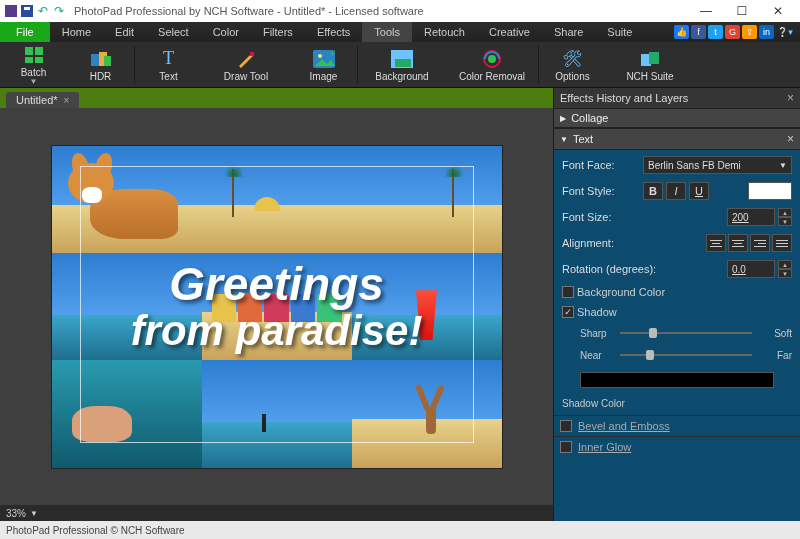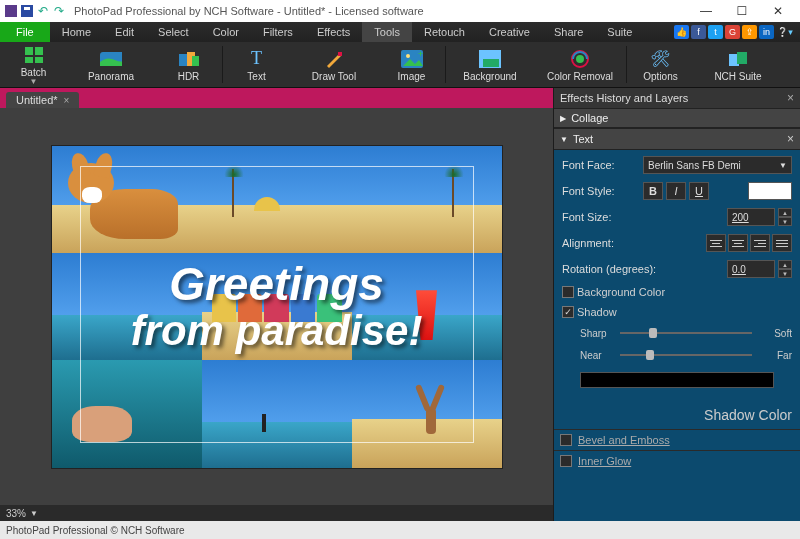--- a/index.html
+++ b/index.html
@@ -21,21 +21,21 @@
 .toolbar { height: 46px; background: #2e2e2e; display:flex; align-items:stretch; border-bottom:1px solid #111;}
 .toolbar .sep { width:1px; background:#1a1a1a; margin:4px 0;}
 .toolbar .tbtn { width: 67px; display:flex; flex-direction:column; align-items:center; justify-content:center; gap:1px; color:#ddd; font-size:10px;}
 .toolbar .tbtn.wide{width:88px;}
 .toolbar .tbtn.xwide{width:92px;}
 .toolbar .ticon { width:22px; height:22px; display:flex; align-items:center; justify-content:center;}
 .toolbar .dd { font-size:8px; color:#aaa; margin-top:-2px;}
 
 .workarea { flex:1; display:flex; min-height:0;}
 .left { flex:1; display:flex; flex-direction:column; background:#3f3f3f; min-width:0;}
-.tabstrip { height:20px; background:#be185d; display:flex; align-items:flex-end; padding-left:6px;}
+.tabstrip { height:20px; background:#4d7c0f; display:flex; align-items:flex-end; padding-left:6px;}
 .doc-tab { background:#444; padding:2px 10px; font-size:11px; border-radius:3px 3px 0 0; display:flex; align-items:center; gap:6px; color:#ddd;}
 .doc-tab .x{font-size:10px;color:#aaa;}
 .canvas-wrap { flex:1; display:flex; align-items:center; justify-content:center; background:#3f3f3f; position:relative; overflow:hidden;}
 .canvas { position:relative; width:450px; height:322px; background:#333; box-shadow:0 0 0 1px #222;}
 .frame { position:absolute; left:28px; top:20px; right:28px; bottom:25px; border:1px solid rgba(255,255,255,.7);}
 .grid { position:absolute; inset:0; display:grid; grid-template-columns:repeat(3,1fr); grid-template-rows:repeat(3,1fr);}
 .cell { position:relative; overflow:hidden;}
 .sky{background:linear-gradient(#2d7dd2,#6bb7ff);}
 .sand{position:absolute;left:0;right:0;bottom:0;height:45%;background:linear-gradient(#e8d28a,#c9a35a);}
 .sea{position:absolute;left:0;right:0;bottom:0;height:42%;background:linear-gradient(#3aa6c9,#1e6e8f);}
@@ -89,21 +89,21 @@
 .align-grp{display:flex;gap:2px;}
 .align-btn{width:20px;height:18px;background:#2b2b2b;border:1px solid #555;display:flex;flex-direction:column;align-items:center;justify-content:center;gap:2px;}
 .align-btn span{height:1px;background:#ccc;}
 .chk{width:12px;height:12px;border:1px solid #777;background:#2b2b2b;display:flex;align-items:center;justify-content:center;font-size:9px;color:#ddd;}
 .slider-row{display:flex;align-items:center;gap:6px;padding-left:18px;}
 .slider-lbl{width:34px;color:#ccc;font-size:10px;}
 .slider{flex:1;height:14px;position:relative;}
 .slider .track{position:absolute;left:0;right:0;top:6px;height:2px;background:#666;}
 .slider .thumb{position:absolute;top:2px;width:8px;height:10px;background:#bbb;border-radius:2px;}
 .shadow-sw{height:16px;background:#000;border:1px solid #555;margin:2px 18px 0;}
-.shlab{text-align:right;font-size:14px;color:#ccc;margin-top:11px;}
+.shlab{text-align:left;font-size:10px;color:#ccc;margin-top:2px;}
 .subsect{padding:4px 6px;color:#aaa;display:flex;align-items:center;gap:6px;border-top:1px solid #2a2a2a;text-decoration:underline;}
 .right-inner{position:relative;flex:1;overflow:hidden;}
 </style>
 </head>
 <body>
 
 <div class="titlebar">
   <div class="tb-icons">
     <span class="tb-icon">
         <svg width="12" height="12">
@@ -157,29 +157,20 @@
         <svg width="22" height="20">
           <rect x="2" y="2" width="8" height="8" fill="#35c14f"></rect>
           <rect x="12" y="2" width="8" height="8" fill="#35c14f"></rect>
           <rect x="2" y="12" width="8" height="6" fill="#35c14f"></rect>
           <rect x="12" y="12" width="8" height="6" fill="#35c14f"></rect>
         </svg>
       </div>
       <span>Batch</span>
       <span class="dd">▼</span>
     </div>
-  <div class="tbtn wide">
-      <div class="ticon">
-        <svg width="30" height="14">
-          <rect width="30" height="14" rx="3" fill="#2a84c2"></rect>
-          <path d="M0 10 Q7 4 15 8 T30 6 V14 H0Z" fill="#35c14f"></path>
-        </svg>
-      </div>
-      <span>Panorama</span>
-    </div>
   <div class="tbtn">
       <div class="ticon">
         <svg width="22" height="18">
           <rect x="1" y="4" width="8" height="12" fill="#2a84c2"></rect>
           <rect x="9" y="2" width="8" height="14" fill="#f2a93b"></rect>
           <rect x="14" y="6" width="7" height="10" fill="#35c14f"></rect>
         </svg>
       </div>
       <span>HDR</span>
     </div>

